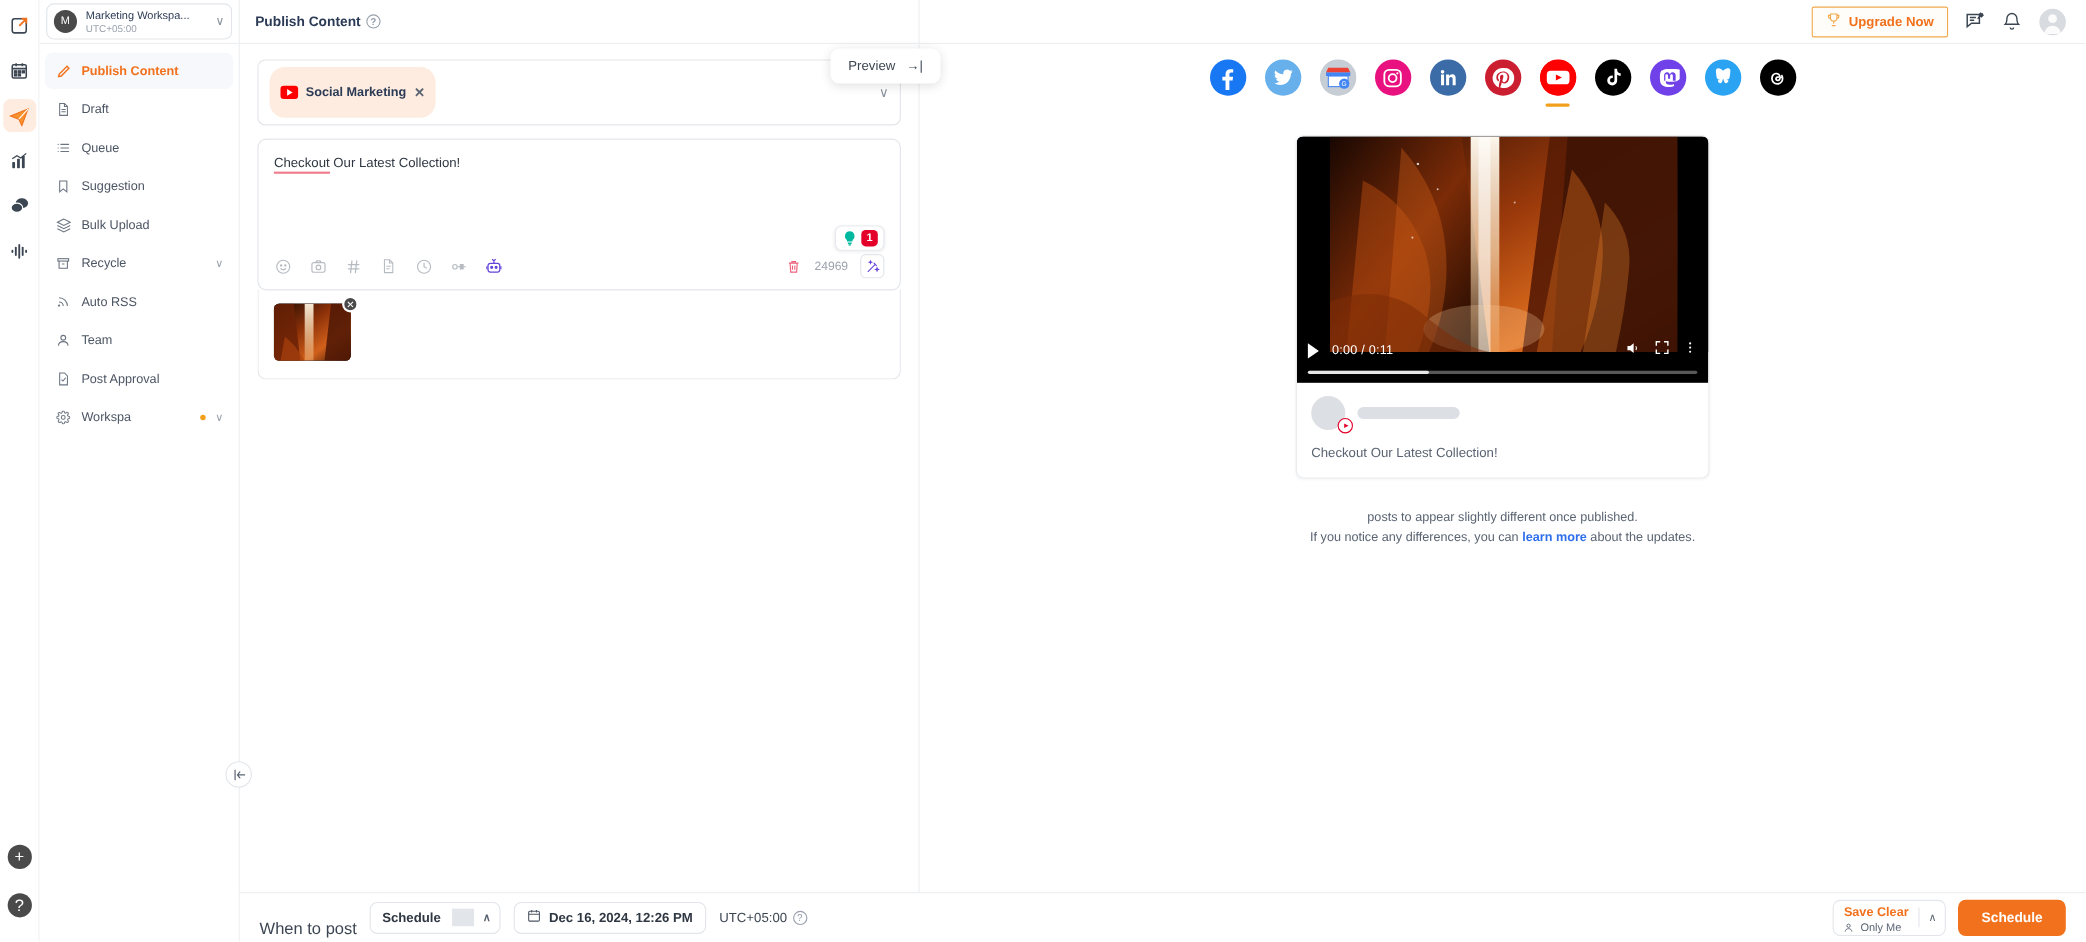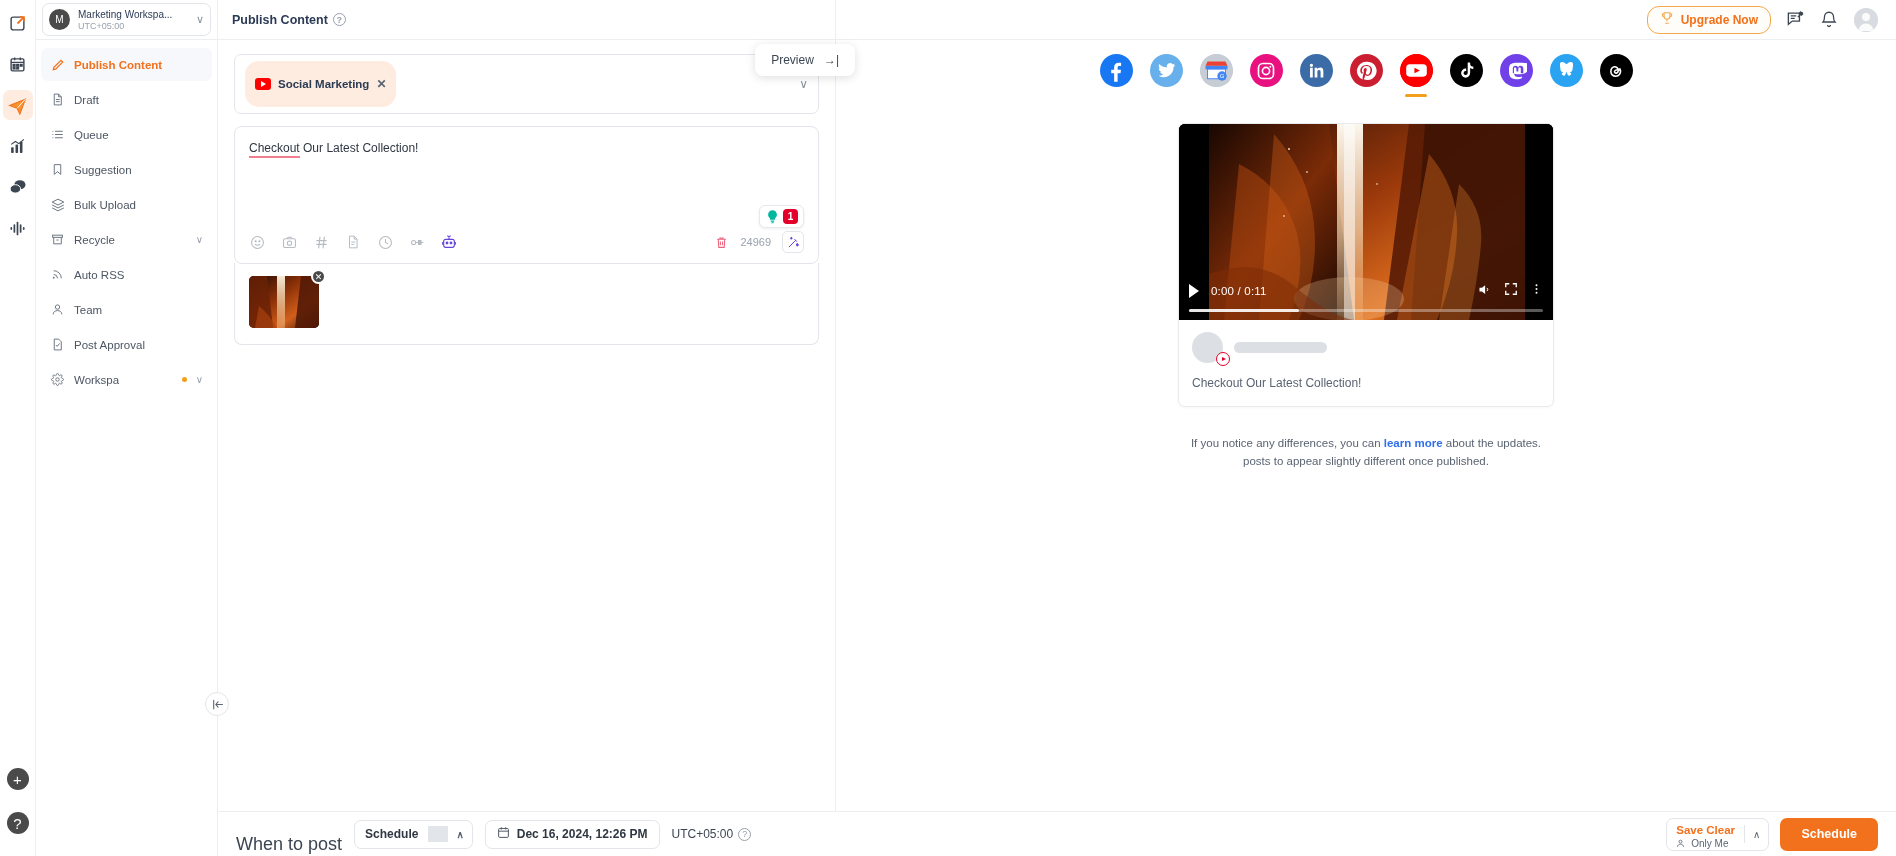--- a/index.html
+++ b/index.html
@@ -173,21 +173,21 @@
     color: #fff; font-size: 9px; display: flex; align-items: center;
     justify-content: center; cursor: pointer; border: 2px solid #fff;
   }
 
   
   .bottombar {
     position: absolute; left: 218px; right: 0; bottom: 0; height: 45px;
     border-top: 1px solid #eceef1; background: #fff;
     display: flex; align-items: center; padding: 0 18px; gap: 12px; z-index: 30;
   }
-  .when-label { font-size: 18px; color: #3c4652; margin-top: 20px; }
+  .when-label { font-size: 15px; color: #3c4652; margin-top: 20px; }
   .sched-select {
     display: flex; align-items: center; border: 1px solid #e2e5e9;
     border-radius: 7px; height: 29px; min-width: 118px; cursor: pointer;
   }
   .sched-select span { font-size: 12px; color: #2f3742; padding: 0 10px;
      font-weight: 600; flex: 1; }
   .sel-div { width: 1px; height: 16px; background: #e2e5e9; }
   .sched-select .ar { padding: 0 8px; font-size: 10px; color: #5a6472; }
   .date-box {
     display: flex; align-items: center; gap: 7px; border: 1px solid #e2e5e9;
@@ -216,21 +216,21 @@
     width: 1060px; flex: 0 0 1060px; height: 856px; background: #fff;
     display: flex; flex-direction: column; align-items: center;
   }
   .topbar {
     width: 100%; height: 40px; display: flex; align-items: center;
     justify-content: flex-end; padding: 0 18px; gap: 15px;
     border-bottom: 1px solid #eceef1;
   }
   .upgrade {
     display: flex; align-items: center; gap: 7px; border: 1px solid #f2a94c;
-    border-radius: 12px; height: 28px; padding: 0 12px; color: #f2711c;
+    border-radius: 2px; height: 28px; padding: 0 12px; color: #f2711c;
     font-size: 12px; font-weight: 700; cursor: pointer; background: #fffdf9;
   }
   .top-ic { width: 19px; height: 19px; cursor: pointer; }
   .top-avatar { width: 24px; height: 24px; border-radius: 50%; background: #d8dbe0;
      overflow: hidden; display: flex; align-items: flex-end; justify-content: center; cursor: pointer;}
 
   .plat-row { display: flex; gap: 16px; padding: 14px 0 0 0; align-items: flex-start;}
   .plat { width: 34px; display: flex; flex-direction: column; align-items: center;
      cursor: pointer; }
   .plat .circ { width: 33px; height: 33px; border-radius: 50%; display: flex;
@@ -238,21 +238,21 @@
   .plat .bar { width: 22px; height: 3px; border-radius: 2px; background: transparent;
      margin-top: 7px; }
   .plat.active .bar { background: #f2a01c; }
 
   .preview-card {
     width: 376px; margin-top: 26px; background: #fff;
     border: 1px solid #e8ebee; border-radius: 7px; overflow: hidden;
     box-shadow: 0 1px 3px rgba(0,0,0,.04);
   }
   .video {
-    width: 100%; height: 196px; position: relative; overflow: hidden;
+    width: 100%; height: 224px; position: relative; overflow: hidden;
     background: #000;
   }
   .vcontrols { position: absolute; left: 0; right: 0; bottom: 0; padding: 0 10px 8px 10px; }
   .vrow { display: flex; align-items: center; gap: 12px; color: #fff; }
   .vplay { width: 0; height: 0; border-left: 10px solid #fff;
      border-top: 7px solid transparent; border-bottom: 7px solid transparent; cursor: pointer;}
   .vtime { font-size: 11.5px; letter-spacing: .2px; }
   .vspacer { flex: 1; }
   .vbar { height: 3.5px; background: rgba(255,255,255,.35); border-radius: 2px;
      margin-top: 8px; position: relative; cursor: pointer;}
@@ -806,24 +806,24 @@
           <span class="av">
             <span class="av-yt"></span>
           </span>
           <span class="name-ph"></span>
         </div>
         <div class="cap">Checkout Our Latest Collection!</div>
       </div>
     </div>
 
     <div class="disclaimer">
+      <div>posts to appear slightly different once published.</div>
       <div>
         <span>If you notice any differences, you can </span><a>learn more</a><span> about the updates.</span>
       </div>
-      <div>posts to appear slightly different once published.</div>
     </div>
   </div>
 
   <div class="bottombar">
     <span class="when-label">When to post</span>
 
     <div class="sched-select">
       <span>Schedule</span>
       <span class="sel-div"></span>
       <span class="ar">∧</span>

